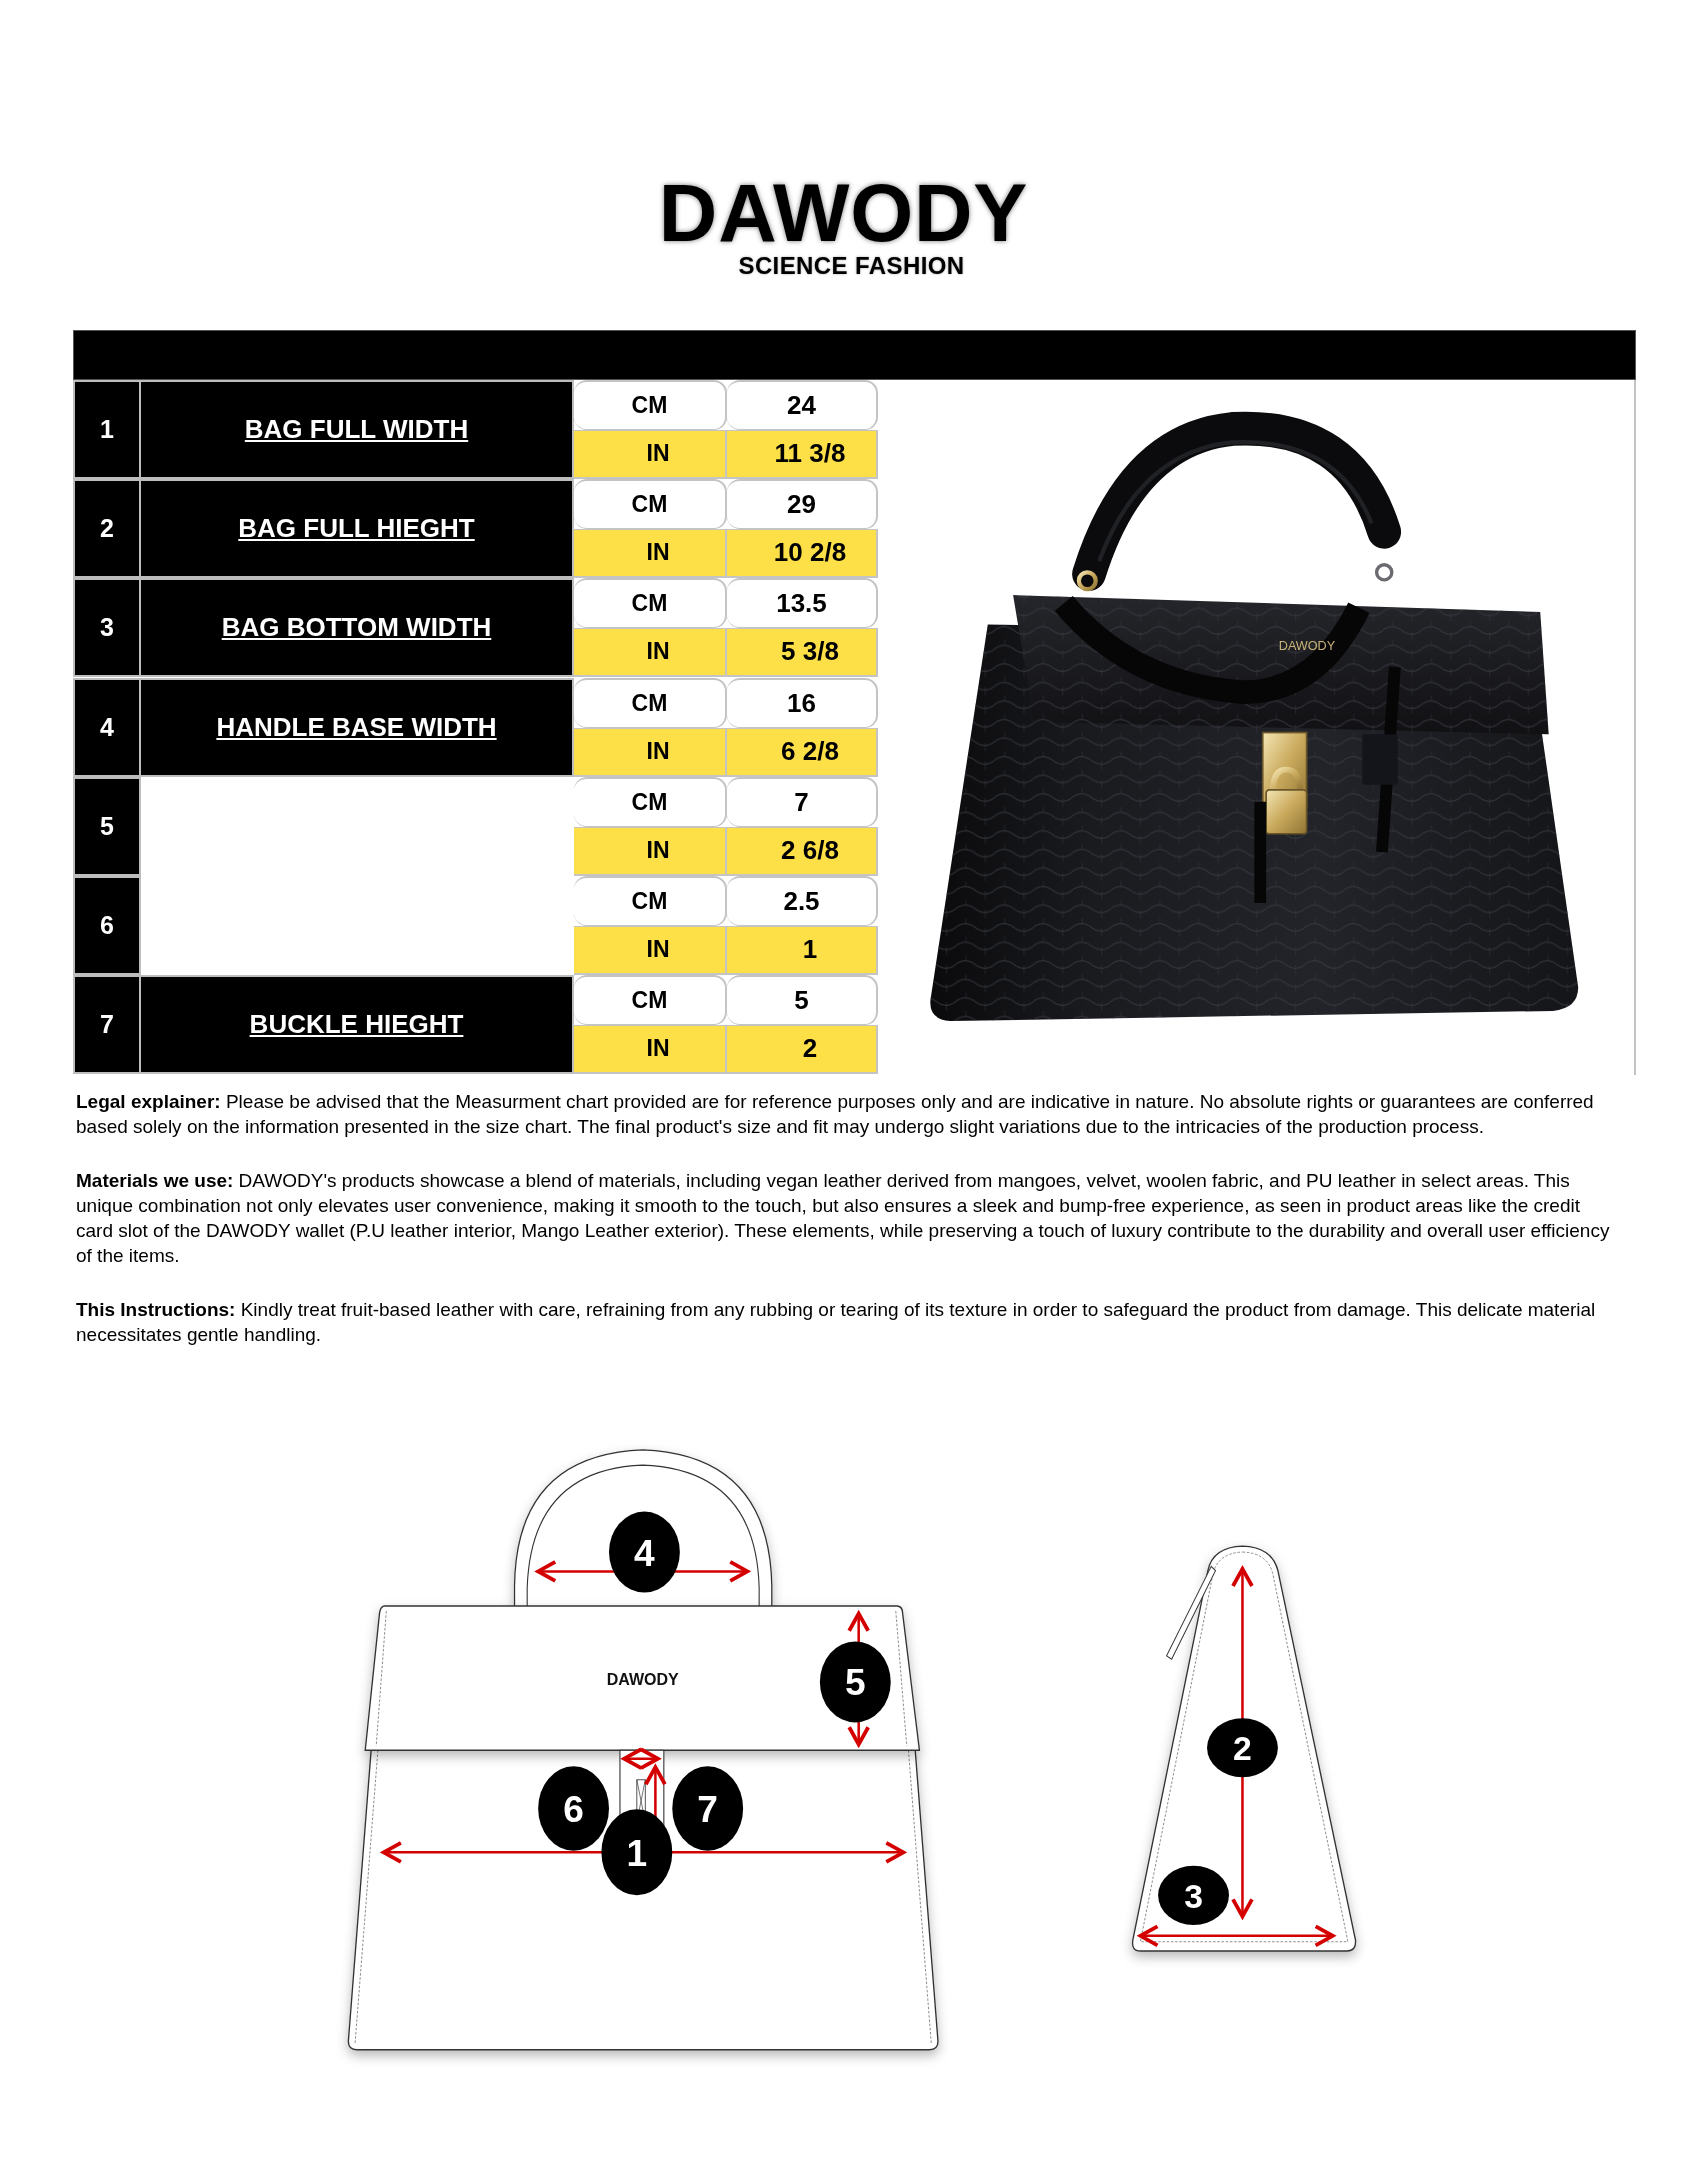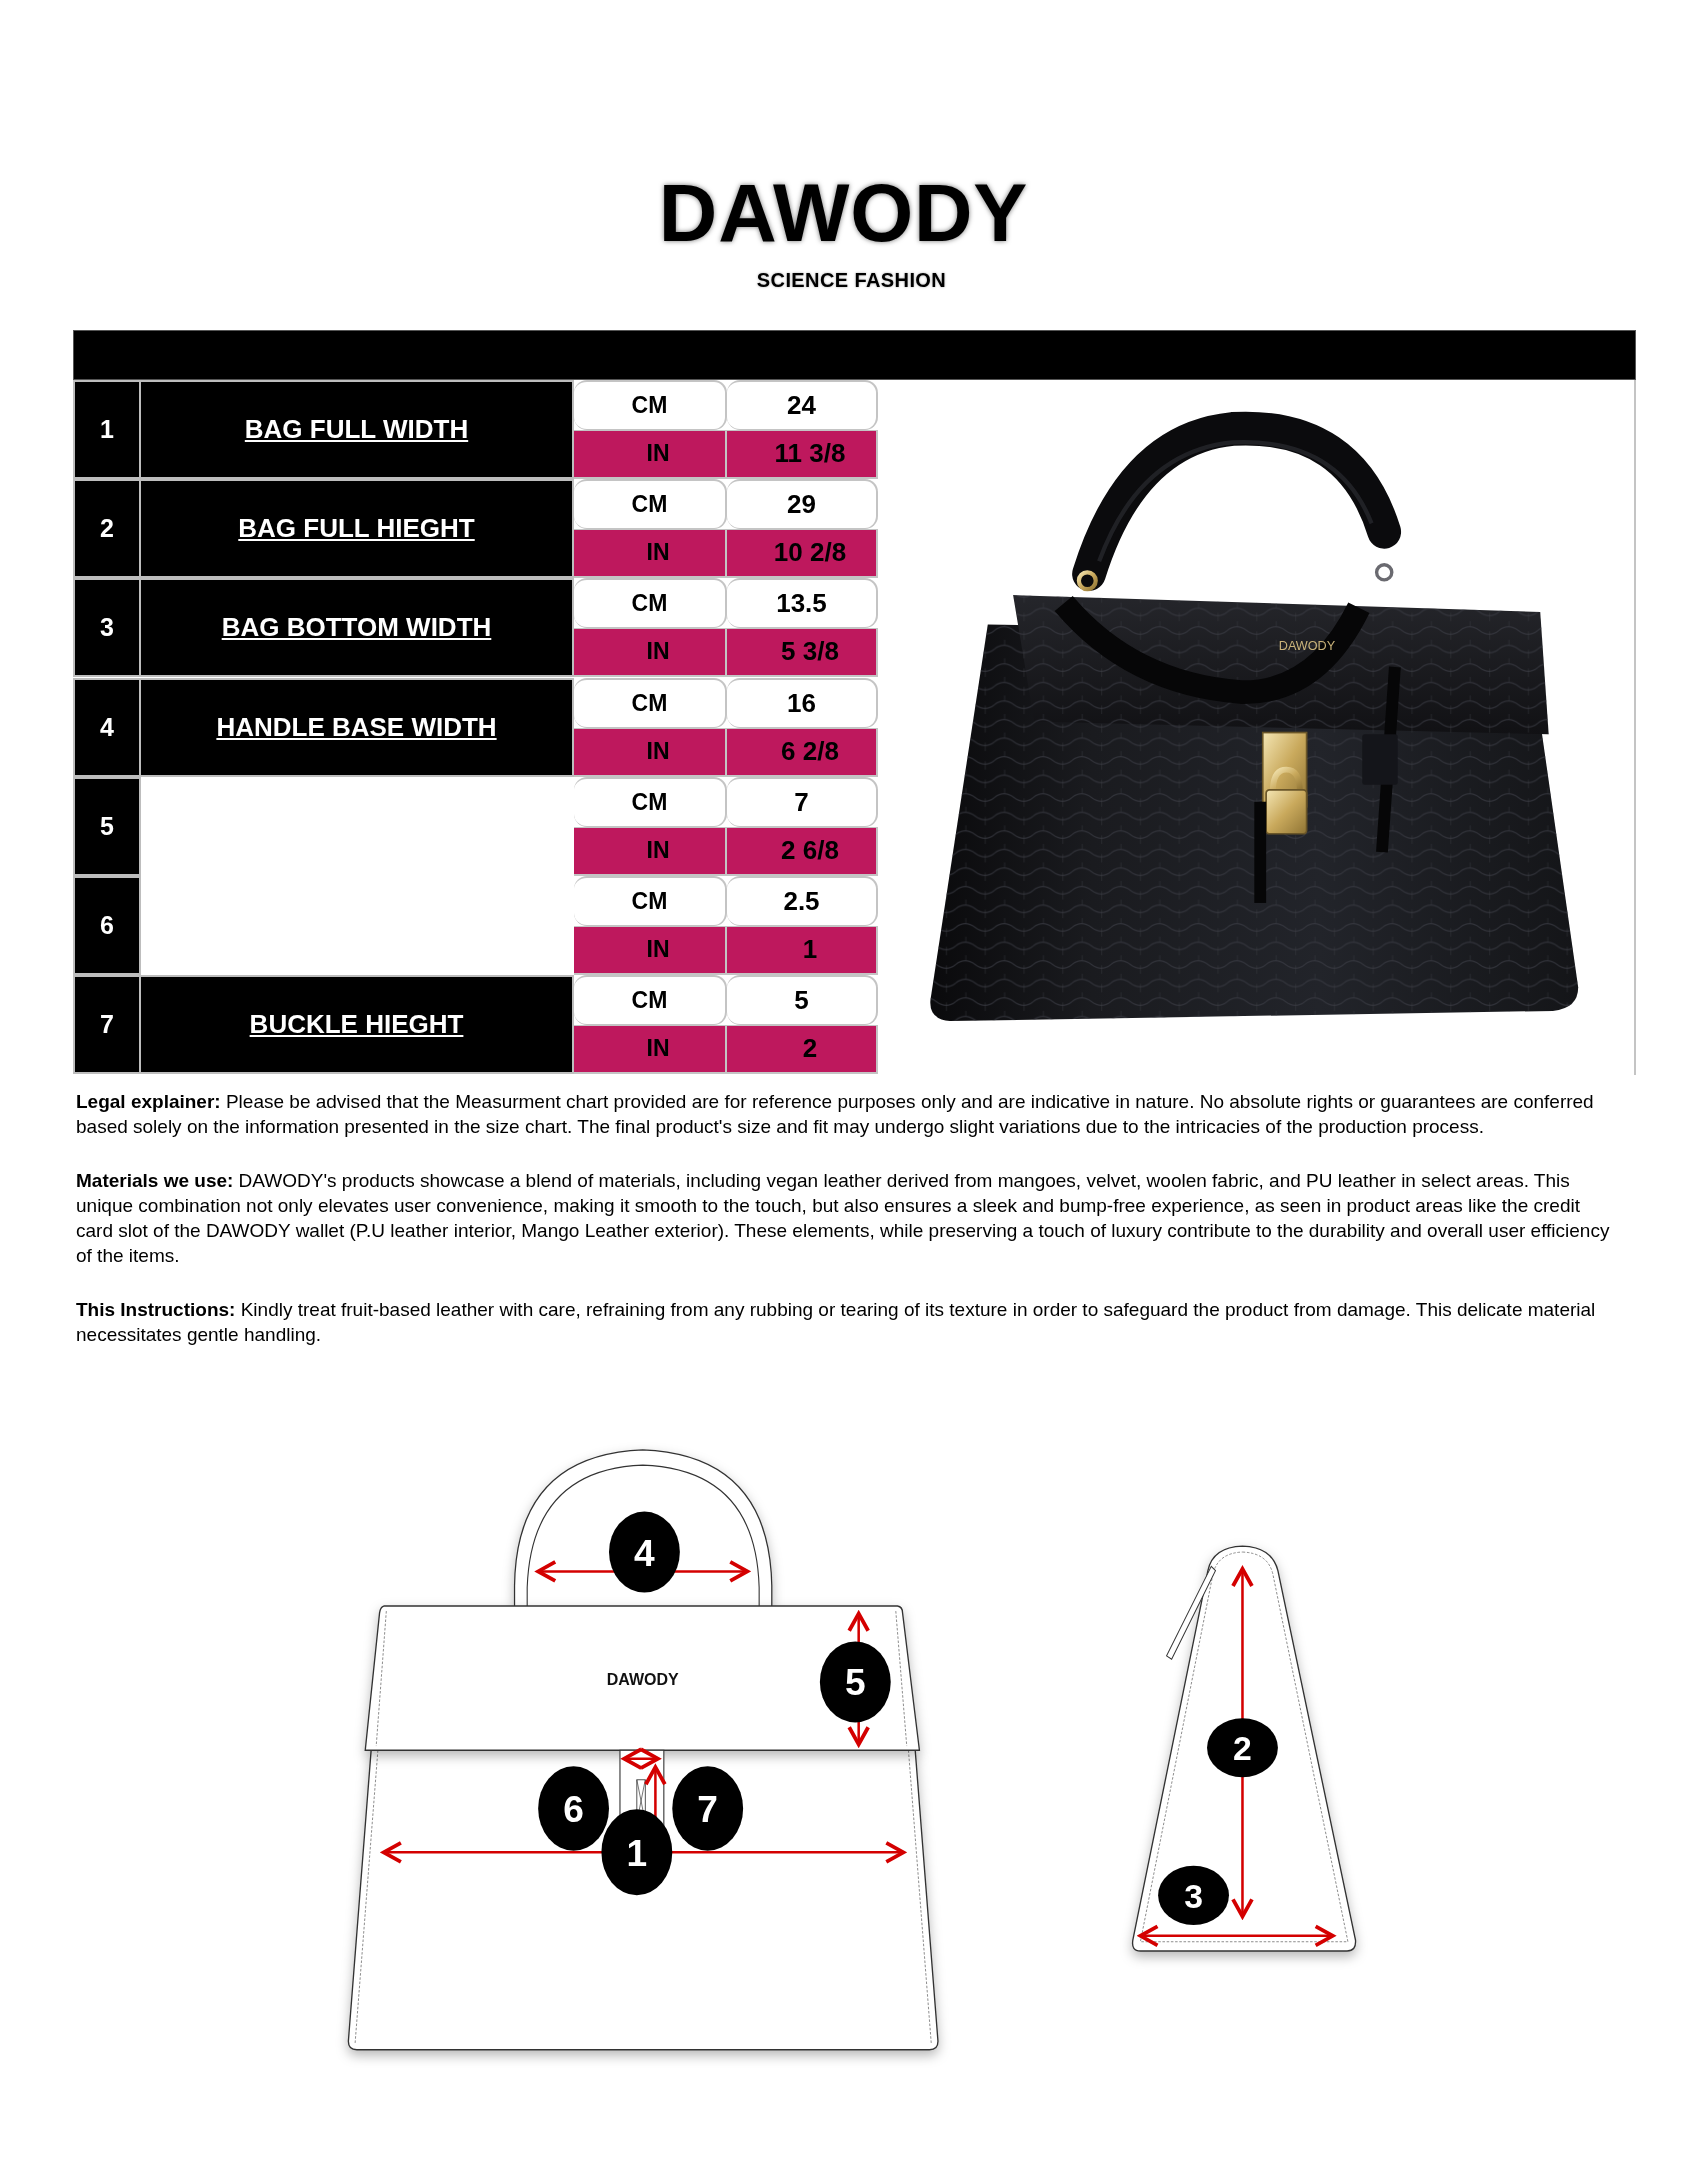--- a/index.html
+++ b/index.html
@@ -4,40 +4,40 @@
 <style>
   html, body { margin: 0; padding: 0; background: #ffffff; }
   body { width: 1687px; height: 2183px; position: relative; overflow: hidden;
          font-family: "Liberation Sans", sans-serif; color: #000; }
 
   
   .logo { position: absolute; left: 0; width: 1687px; top: 173px; text-align: center; }
   .logo .brand { display: inline-block; font-family: "Liberation Sans", sans-serif; font-weight: bold;
                  font-size: 81px; letter-spacing: 0.8px; line-height: 1; color: #000;
                  text-shadow: 0 0 5px rgba(0,0,0,0.55); }
-  .logo .tag { display: block; font-weight: bold; font-size: 20px; line-height: 1; margin-top: 16px;
+  .logo .tag { display: block; font-weight: bold; font-size: 24px; line-height: 1; margin-top: 0px;
                letter-spacing: 0.4px; text-shadow: 0 0 2.5px rgba(0,0,0,0.35); padding-left: 16px; }
 
   
   .sheet { position: absolute; left: 73px; top: 330px; width: 1563px; }
   .header-bar { height: 48px; background: #000; border: 0.8px solid #555; }
   .grid { position: relative; width: 1563px; height: 695px; }
   .row { position: absolute; left: 0; height: 99px; width: 805px; }
   .cell { position: absolute; box-sizing: border-box; display: flex; align-items: center; justify-content: center;
           font-weight: bold; }
   .c-num { left: 0; width: 68px; height: 100%; background: #000; color: #fff; font-size: 25px;
            border: 2.5px solid #bdbdbd; border-right-width: 2.5px; }
   .c-label { left: 68px; width: 433px; height: 100%; background: #000; color: #fff; font-size: 26px;
              border: 2.5px solid #bdbdbd; border-left: none; text-decoration: underline; }
   .c-unit { left: 501px; width: 153px; height: 50%; font-size: 23px; color: #000;
             border: 2.5px solid #c4c4c4; border-left: none; }
   .c-val { left: 654px; width: 151px; height: 50%; font-size: 26px; color: #000;
            border: 2.5px solid #c4c4c4; border-left: none; }
   .top { top: 0; background: #ffffff; border-bottom-width: 1.3px; border-radius: 13px; }
-  .bot { top: 50%; background: #be185d; border-top-width: 1.3px; padding-left: 17px; }
+  .bot { top: 50%; background: #fde047; border-top-width: 1.3px; padding-left: 17px; }
   .photo-cell { position: absolute; left: 805px; top: 0; width: 758px; height: 695px;
                 border-right: 2.5px solid #c4c4c4; box-sizing: border-box; }
 
   
   .notes { position: absolute; left: 76px; top: 1089px; width: 1544px; font-size: 19px; line-height: 25px; }
   .notes p { margin: 0 0 29px 0; }
   .notes b { font-weight: bold; }
 
   
   .diagram { position: absolute; left: 0; top: 0; width: 1687px; height: 2183px; pointer-events: none; }

